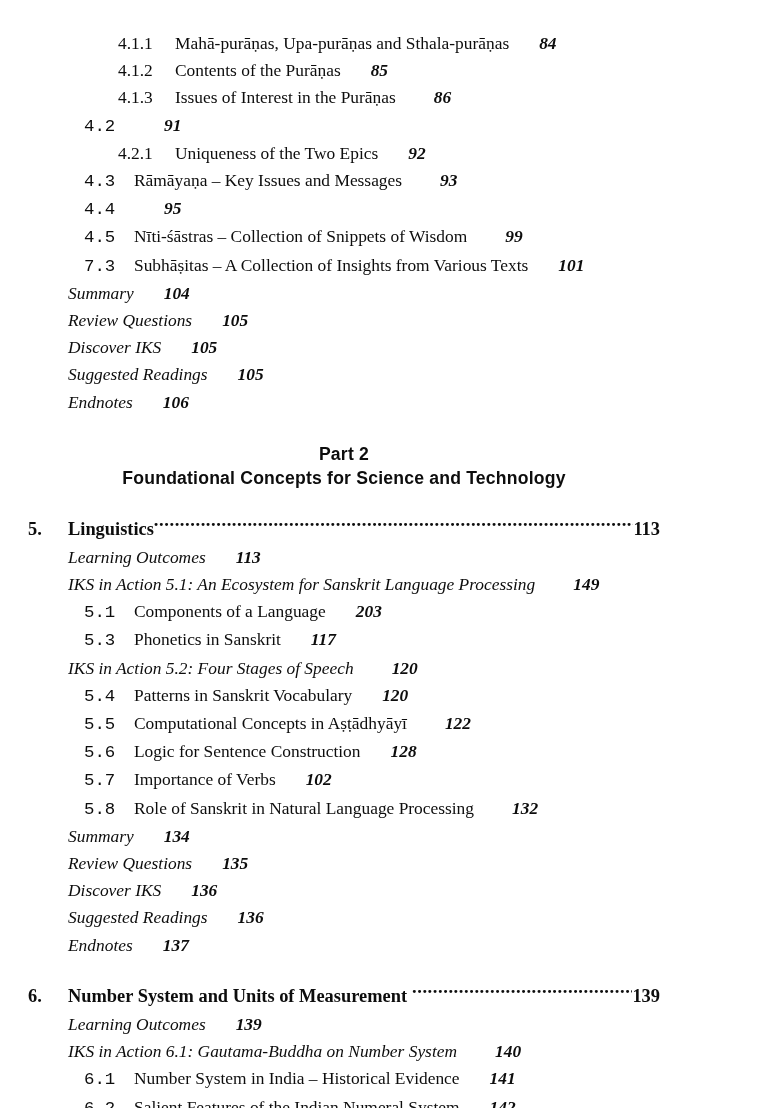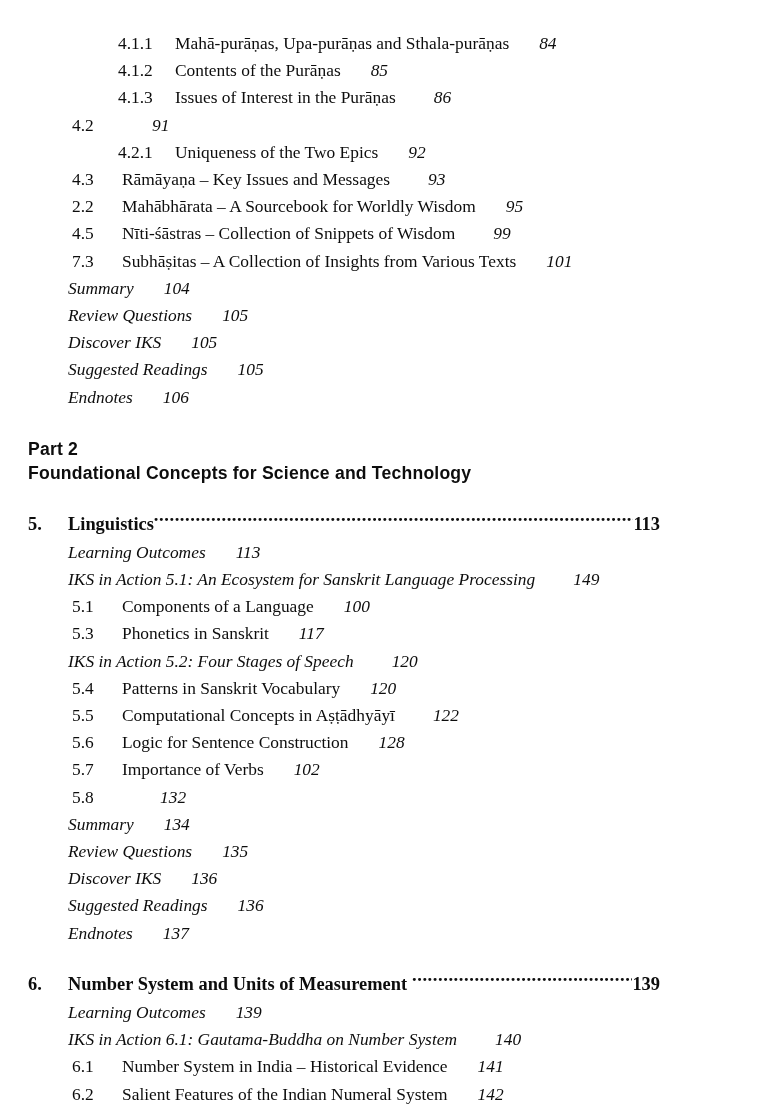--- a/index.html
+++ b/index.html
@@ -34,45 +34,45 @@
   .num {
     flex: 0 0 auto;
     font-weight: 400;
   }
   .title {
     flex: 0 0 auto;
   }
   .pg {
     flex: 0 0 auto;
     font-style: italic;
-    font-weight: 400;
+    font-weight: 700;
     text-align: center;
   }
 
   
-  .lvl2 .num { width: 50px; margin-left: 44px; }
+  .lvl2 .num { width: 50px; margin-left: 56px; font-family: Liberation Mono, monospace; }
   .lvl3 .num { width: 57px; margin-left: 90px; }
   .gap-l  { margin-left: 30px; }
   .gap-xl { margin-left: 38px; }
 
   
   .matter {
     display: flex;
     align-items: baseline;
     font-size: 17.4px;
     line-height: 27.2px;
     font-style: italic;
     margin-left: 40px;
     white-space: nowrap;
   }
   .matter .pg { font-style: italic; }
 
   
   .part {
-    text-align: left;
+    text-align: center;
     font-family: "Liberation Sans", "DejaVu Sans", sans-serif;
     font-weight: bold;
     font-size: 17.6px;
     line-height: 24px;
     letter-spacing: 0.2px;
   }
   .part-spacer-top { height: 26px; }
   .part-spacer-bottom { height: 24px; }
 
   
@@ -149,22 +149,21 @@
       <span class="pg gap-l">92</span>
     </div>
 
     <div class="row lvl2">
       <span class="num">4.3</span>
       <span class="title">Rāmāyaṇa – Key Issues and Messages</span>
       <span class="pg gap-xl">93</span>
     </div>
 
     <div class="row lvl2">
-      <span class="num">2.2</span>
-      <span class="title">Mahābhārata – A Sourcebook for Worldly Wisdom</span>
+      <span class="num">4.4</span>
       <span class="pg gap-l">95</span>
     </div>
 
     <div class="row lvl2">
       <span class="num">4.5</span>
       <span class="title">Nīti-śāstras – Collection of Snippets of Wisdom</span>
       <span class="pg gap-xl">99</span>
     </div>
 
     <div class="row lvl2">
@@ -217,21 +216,21 @@
       <span class="pg gap-l">113</span>
     </div>
     <div class="matter">
       <span class="title">IKS in Action 5.1: An Ecosystem for Sanskrit Language Processing</span>
       <span class="pg gap-xl">149</span>
     </div>
 
     <div class="row lvl2">
       <span class="num">5.1</span>
       <span class="title">Components of a Language</span>
-      <span class="pg gap-l">100</span>
+      <span class="pg gap-l">203</span>
     </div>
     <div class="row lvl2">
       <span class="num">5.3</span>
       <span class="title">Phonetics in Sanskrit</span>
       <span class="pg gap-l">117</span>
     </div>
 
     <div class="matter">
       <span class="title">IKS in Action 5.2: Four Stages of Speech</span>
       <span class="pg gap-xl">120</span>
@@ -252,20 +251,21 @@
       <span class="title">Logic for Sentence Construction</span>
       <span class="pg gap-l">128</span>
     </div>
     <div class="row lvl2">
       <span class="num">5.7</span>
       <span class="title">Importance of Verbs</span>
       <span class="pg gap-l">102</span>
     </div>
     <div class="row lvl2">
       <span class="num">5.8</span>
+      <span class="title">Role of Sanskrit in Natural Language Processing</span>
       <span class="pg gap-xl">132</span>
     </div>
 
     <div class="matter">
       <span class="title">Summary</span>
       <span class="pg gap-l">134</span>
     </div>
     <div class="matter">
       <span class="title">Review Questions</span>
       <span class="pg gap-l">135</span>

